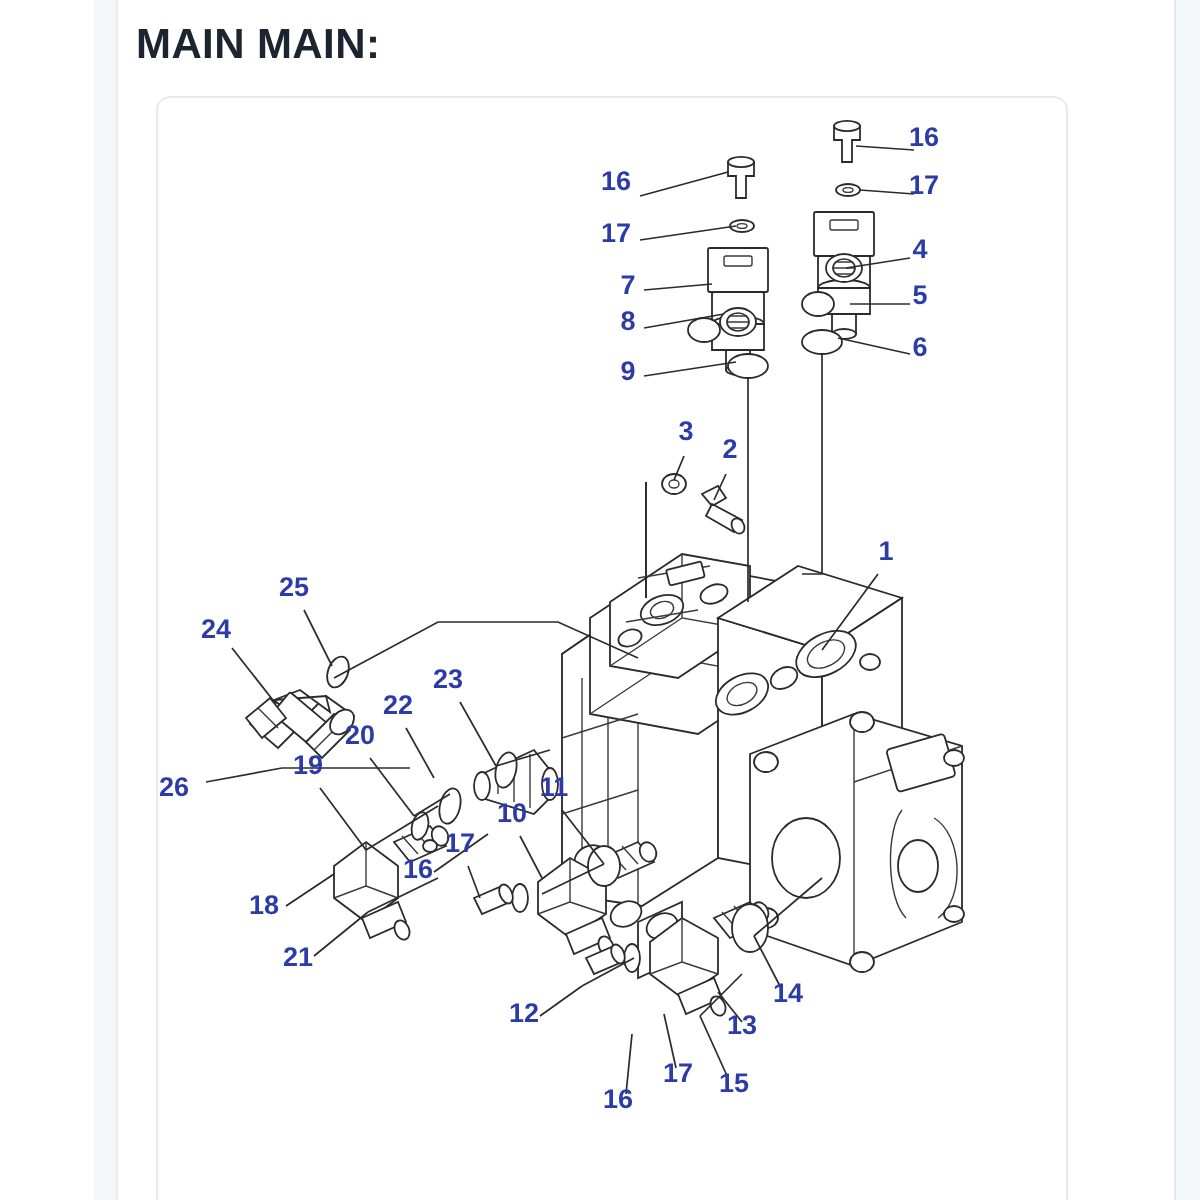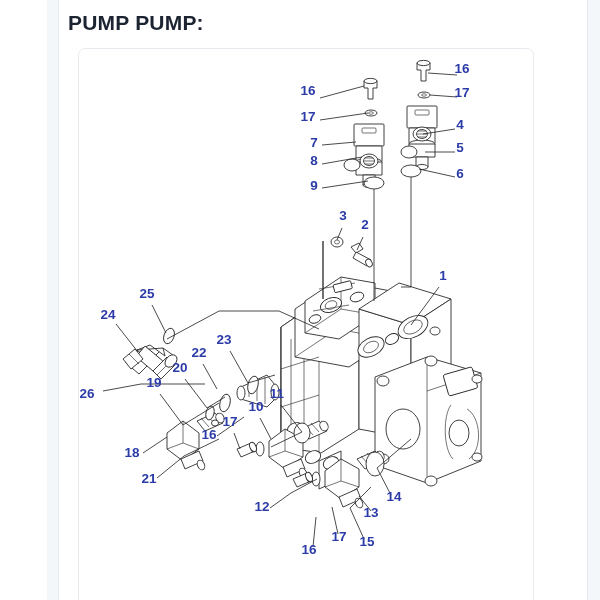--- a/index.html
+++ b/index.html
@@ -96,21 +96,21 @@
     stroke-width: 0.85;
     fill: #fcfcfc;
   }
 </style>
 </head>
 <body>
 
 <div id="page-bg"></div>
 <div id="card"></div>
 
-<div id="page-title">PUMP PUMP:</div>
+<div id="page-title">MAIN MAIN:</div>
 
 <div id="diagram-frame">
   <svg id="diagram-svg" width="456" height="575" viewBox="60 40 456 575" xmlns="http://www.w3.org/2000/svg">
 
     <g>
 
       <path class="part" d="M262,318 L300,292 L300,410 L262,438 Z"></path>
       <path class="part" d="M262,318 L300,292 L340,300 L340,420 L302,444 L262,438 Z" fill="#fdfdfd"></path>
       <path class="part-l" d="M262,318 L262,438"></path>
       <path class="part-l" d="M300,292 L300,444"></path>

